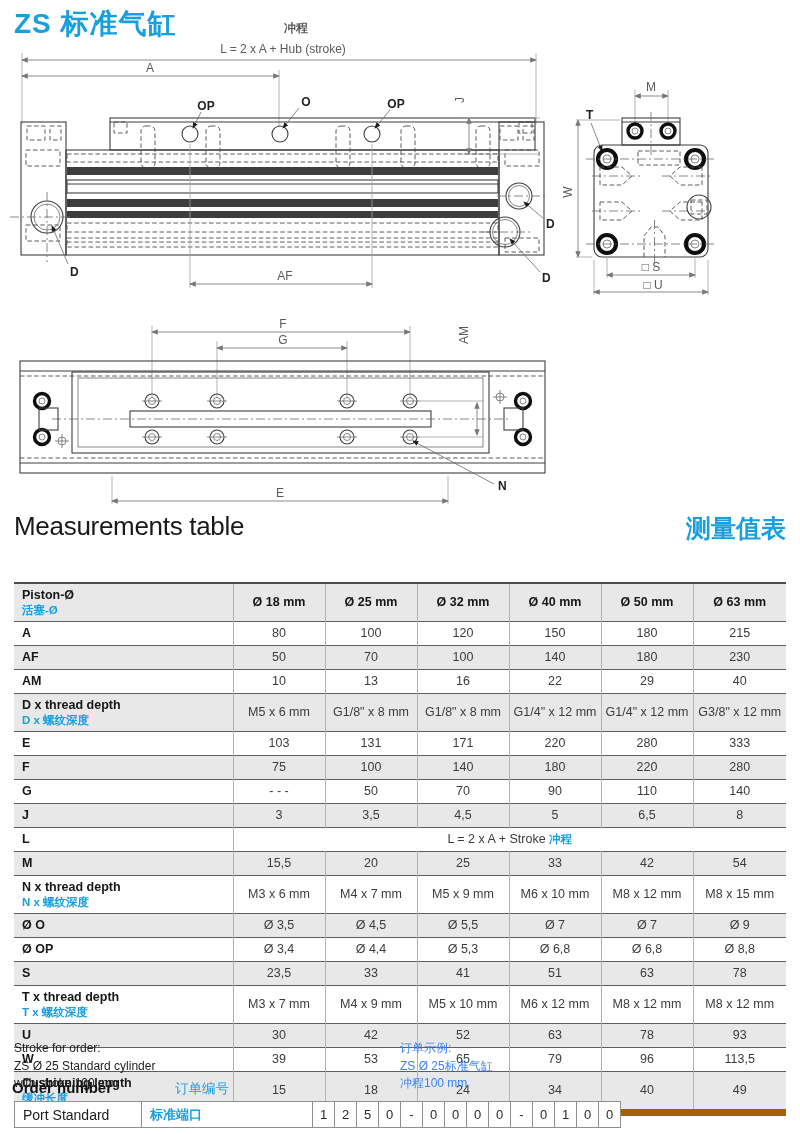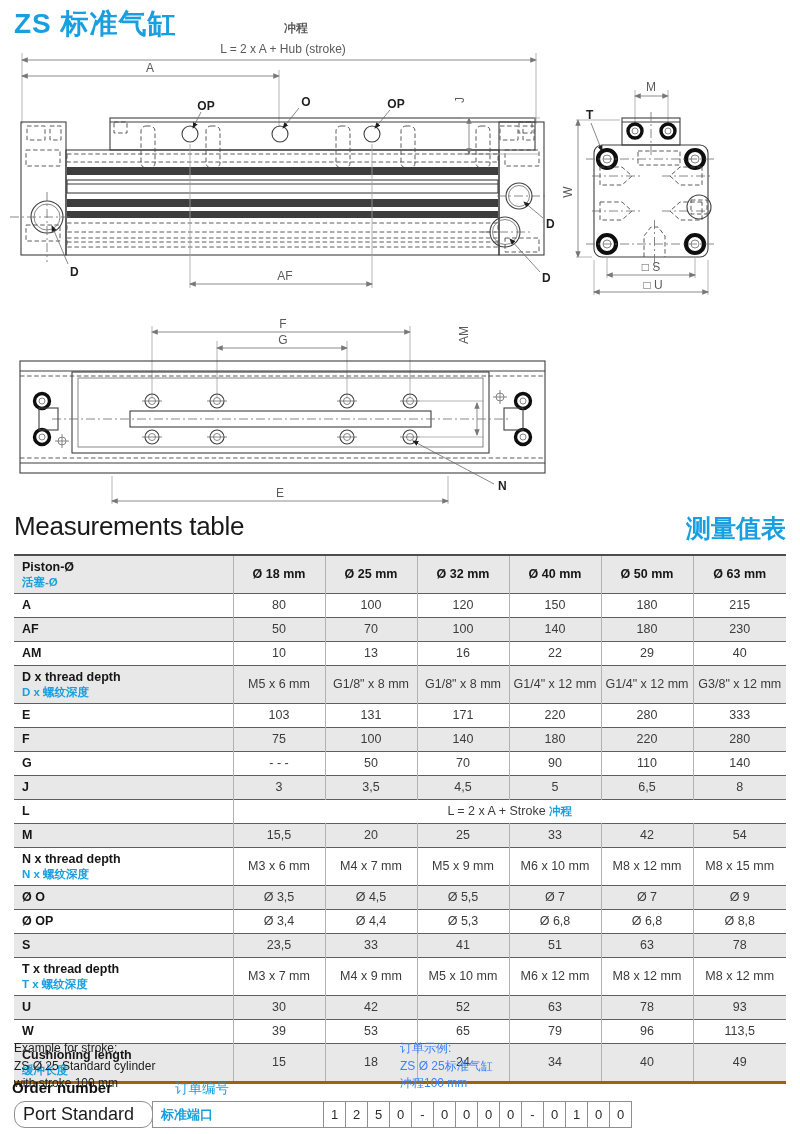--- a/index.html
+++ b/index.html
@@ -22,43 +22,43 @@
   svg .ring{fill:none;stroke:#0e0e0e;stroke-width:4.2;}
   svg .ring-sm{fill:none;stroke:#0e0e0e;stroke-width:3.4;}
   svg text{font-family:"Liberation Sans",sans-serif;font-size:12px;fill:#5a5a5a;}
   svg text.feat{fill:#1f1f1f;font-weight:bold;}
 
   
   .sec-title{left:14px;top:511px;font-size:26px;font-weight:400;color:#191919;letter-spacing:-0.3px;}
   .sec-title-cn{right:14px;top:512px;font-size:25px;font-weight:bold;color:#189fe0;}
 
   
-  table.mtable{position:absolute;left:14px;top:554px;width:772px;border-collapse:collapse;
-               table-layout:fixed;border-top:2px solid #4d4d4d;border-bottom:3px solid #a16207;}
+  table.mtable{position:absolute;left:14px;top:582px;width:772px;border-collapse:collapse;
+               table-layout:fixed;border-top:2px solid #4d4d4d;border-bottom:7px solid #a16207;}
   table.mtable tr{border-top:1px solid #5e5e5e;}
   table.mtable tr.shade{background:#e8e8e8;}
   table.mtable thead tr{background:#e8e8e8;}
   td.lab,th.lab{text-align:left;padding:4px 4px 4px 8px;vertical-align:middle;}
   .lab-en{font-size:12.5px;font-weight:bold;color:#161616;line-height:15px;}
   .lab-cn{font-size:11.5px;font-weight:bold;color:#189fe0;line-height:14px;}
   td.val,th.val{border-left:1px solid #b2b2b2;text-align:center;font-size:12.5px;color:#3c3c3c;
                 padding:4px 2px;line-height:15px;vertical-align:middle;}
   th.val{font-weight:bold;color:#161616;}
   td.val .cn{color:#189fe0;font-weight:bold;font-size:11.5px;}
 
   
   .example{top:1040px;font-size:12px;line-height:17.5px;color:#1e1e1e;}
   .example.en{left:14px;}
   .example.cn{left:400px;color:#3b82f6;}
   .order-head-en{left:12px;top:1079px;font-size:15px;font-weight:bold;color:#111;}
   .order-head-cn{left:175px;top:1080px;font-size:13.5px;font-weight:normal;color:#189fe0;}
   .port-row{left:14px;top:1101px;display:flex;align-items:stretch;height:27px;}
   .port-cell{border:1px solid #8f8f8f;background:#fff;display:flex;align-items:center;
              padding:0 8px;box-sizing:border-box;}
-  .port-cell.en{width:139px;font-size:18px;color:#1c1c1c;border-radius:11px;}
+  .port-cell.en{width:128px;font-size:14px;color:#1c1c1c;}
   .port-cell.cn{width:172px;margin-left:-1px;font-size:13px;font-weight:bold;color:#189fe0;}
   .code-cells{display:flex;}
   .code-cell{width:23px;border:1px solid #8f8f8f;margin-left:-1px;box-sizing:border-box;
              display:flex;align-items:center;justify-content:center;font-size:13px;color:#2a2a2a;background:#fff;}
 </style>
 </head>
 <body>
 
 <div class="abs page-title">ZS 标准气缸</div>
 
@@ -529,21 +529,21 @@
         <td class="val">18</td>
         <td class="val">24</td>
         <td class="val">34</td>
         <td class="val">40</td>
         <td class="val">49</td>
       </tr>
     </tbody>
 </table>
 
 <div class="abs example en">
-  <div>Example for stroke:</div>
+  <div>Stroke for order:</div>
   <div>ZS Ø 25 Standard cylinder</div>
   <div>with stroke 100 mm</div>
 </div>
 <div class="abs example cn">
   <div>订单示例:</div>
   <div>ZS Ø 25标准气缸</div>
   <div>冲程100 mm</div>
 </div>
 
 <div class="abs order-head-en">Order number</div>

